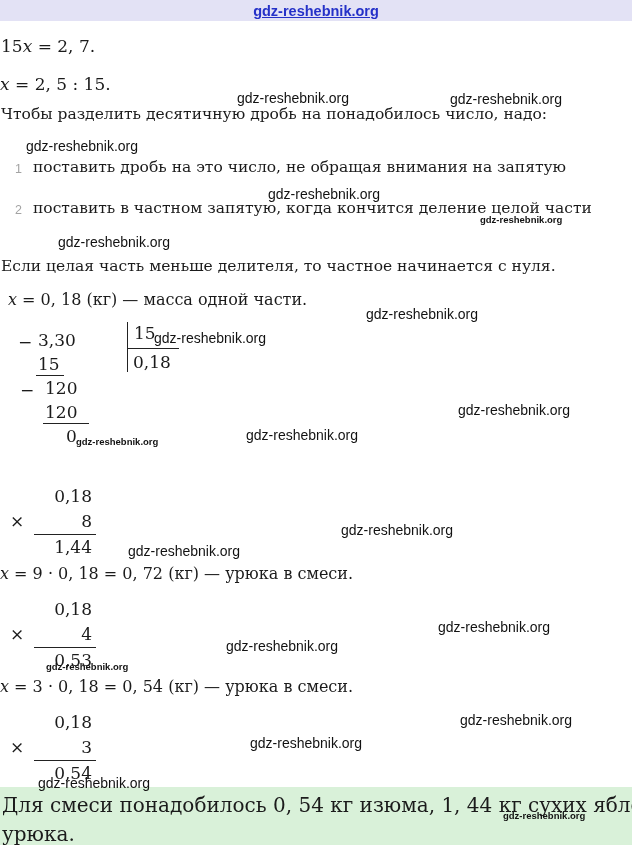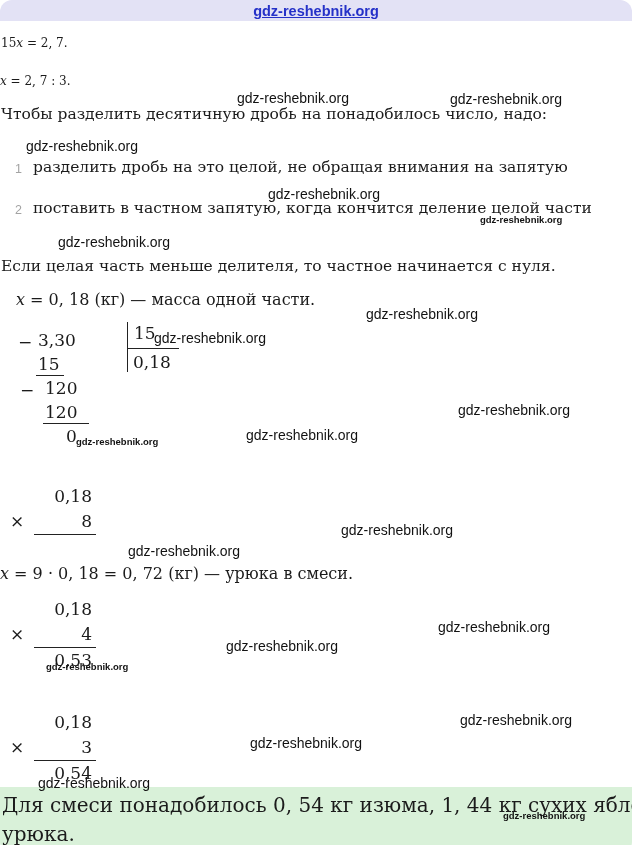--- a/index.html
+++ b/index.html
@@ -4,21 +4,20 @@
 <style>
   * { margin:0; padding:0; box-sizing:border-box; }
   html,body { background:#ffffff; }
   .page {
     position:relative;
     width:632px; height:854px;
     background:#ffffff;
     overflow:hidden;
     font-family:"DejaVu Serif","Liberation Serif",serif;
     color:#1b1b1b;
-    border-radius:12px;
   }
   .abs { position:absolute; }
 
   
   .header {
     position:absolute; top:0; left:0;
     width:632px; height:21px;
     background:#e3e2f5;
     text-align:center; line-height:21px;
   }
@@ -32,21 +31,21 @@
   
   .wm {
     position:absolute;
     font-family:"Liberation Sans","DejaVu Sans",sans-serif;
     color:#121212; white-space:nowrap; z-index:5;
   }
   .wm.md { font-size:14px; }
   .wm.sm { font-size:9.5px; font-weight:bold; }
 
   
-  .eq { font-size:12px; white-space:nowrap; }
+  .eq { font-size:17px; white-space:nowrap; }
   .mvar { font-style:italic; }
   .bodytext { font-size:15.5px; white-space:nowrap; }
   .sentence { font-size:16px; white-space:nowrap; }
   .list-num {
     position:absolute;
     font-family:"Liberation Sans","DejaVu Sans",sans-serif;
     font-size:12.5px; color:#a3a3a3;
   }
 
   
@@ -76,34 +75,34 @@
 <div class="page">
 
   <div class="header">
     <a class="site-link">gdz-reshebnik.org</a>
   </div>
 
   <div class="eq abs" style="top:36px;left:1px">
     <span>15</span><span class="mvar">x</span><span> = 2, 7.</span>
   </div>
   <div class="eq abs" style="top:74px;left:0">
-    <span class="mvar">x</span><span> = 2, 7 : 3.</span>
+    <span class="mvar">x</span><span> = 2, 5 : 15.</span>
   </div>
 
   <div class="bodytext abs" style="top:105px;left:1px">Чтобы разделить десятичную дробь на понадобилось число, надо:</div>
 
   <span class="list-num" style="left:15px;top:162px">1</span>
-  <div class="bodytext abs" style="top:158px;left:33px">разделить дробь на это целой, не обращая внимания на запятую</div>
+  <div class="bodytext abs" style="top:158px;left:33px">поставить дробь на это число, не обращая внимания на запятую</div>
 
   <span class="list-num" style="left:15px;top:203px">2</span>
   <div class="bodytext abs" style="top:199px;left:33px">поставить в частном запятую, когда кончится деление целой части</div>
 
   <div class="bodytext abs" style="top:257px;left:1px">Если целая часть меньше делителя, то частное начинается с нуля.</div>
 
-  <div class="sentence abs" style="top:290px;left:16px">
+  <div class="sentence abs" style="top:290px;left:8px">
     <span class="mvar">x</span><span> = 0, 18 (кг) — масса одной части.</span>
   </div>
 
   <div class="longdiv abs" style="top:322px;left:0">
     <span class="ld" style="left:18px;top:10px">−</span>
     <span class="ld" style="left:38px;top:8px">3,30</span>
     <div class="vbar" style="left:127px;top:0;height:50px"></div>
     <span class="ld" style="left:134px;top:1px">15</span>
     <div class="hline" style="left:127px;top:26px;width:52px"></div>
     <span class="ld" style="left:133px;top:30px">0,18</span>
@@ -120,20 +119,24 @@
   <div class="colmult abs" style="top:484px">
     <div class="cm-row">
         <span class="cm-sign"></span>
         <span class="cm-num">0,18</span>
       </div>
     <div class="cm-row">
         <span class="cm-sign">×</span>
         <span class="cm-num">8</span>
       </div>
     <div class="cm-line"></div>
+    <div class="cm-row">
+        <span class="cm-sign"></span>
+        <span class="cm-num">1,44</span>
+      </div>
   </div>
 
   <div class="sentence abs" style="top:564px;left:0">
     <span class="mvar">x</span><span> = 9 · 0, 18 = 0, 72 (кг) — урюка в смеси.</span>
   </div>
 
   <div class="colmult abs" style="top:597px">
     <div class="cm-row">
         <span class="cm-sign"></span>
         <span class="cm-num">0,18</span>
@@ -142,20 +145,23 @@
         <span class="cm-sign">×</span>
         <span class="cm-num">4</span>
       </div>
     <div class="cm-line"></div>
     <div class="cm-row">
         <span class="cm-sign"></span>
         <span class="cm-num">0,53</span>
       </div>
   </div>
 
+  <div class="sentence abs" style="top:677px;left:0">
+    <span class="mvar">x</span><span> = 3 · 0, 18 = 0, 54 (кг) — урюка в смеси.</span>
+  </div>
 
   <div class="colmult abs" style="top:710px">
     <div class="cm-row">
         <span class="cm-sign"></span>
         <span class="cm-num">0,18</span>
       </div>
     <div class="cm-row">
         <span class="cm-sign">×</span>
         <span class="cm-num">3</span>
       </div>

